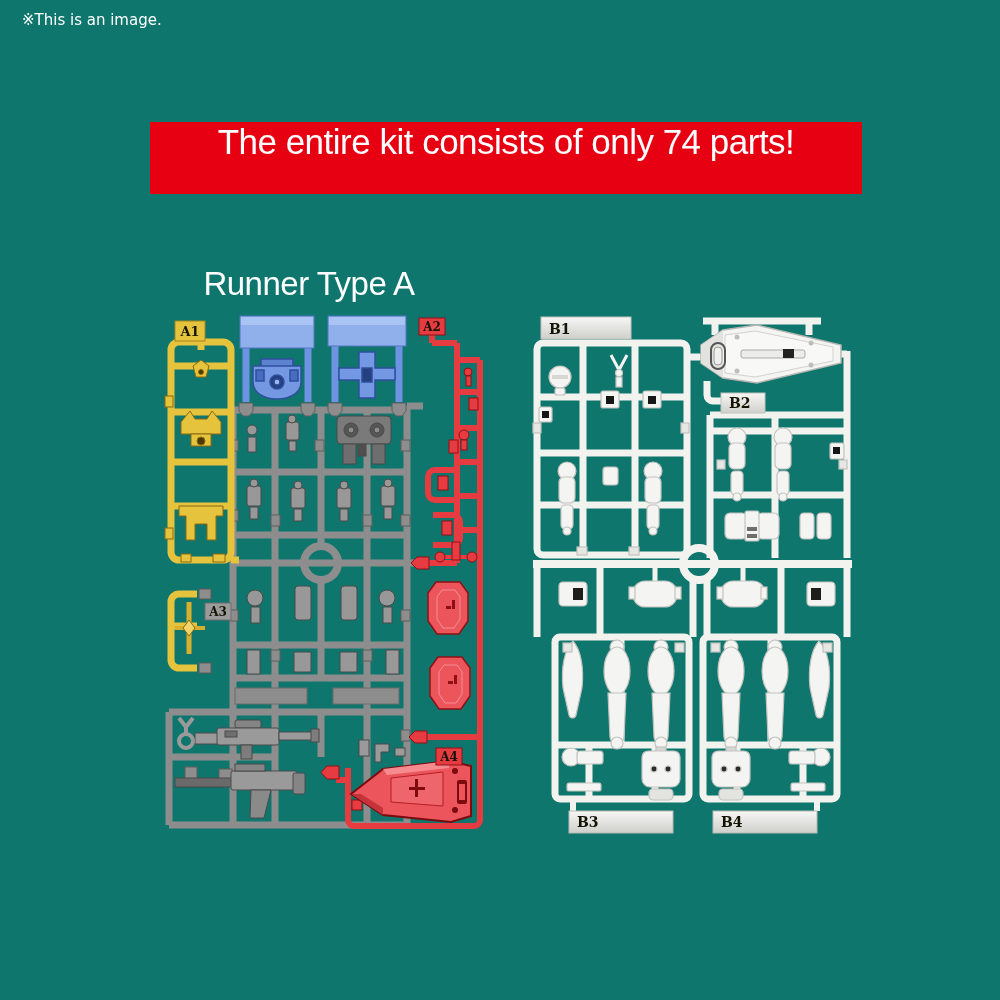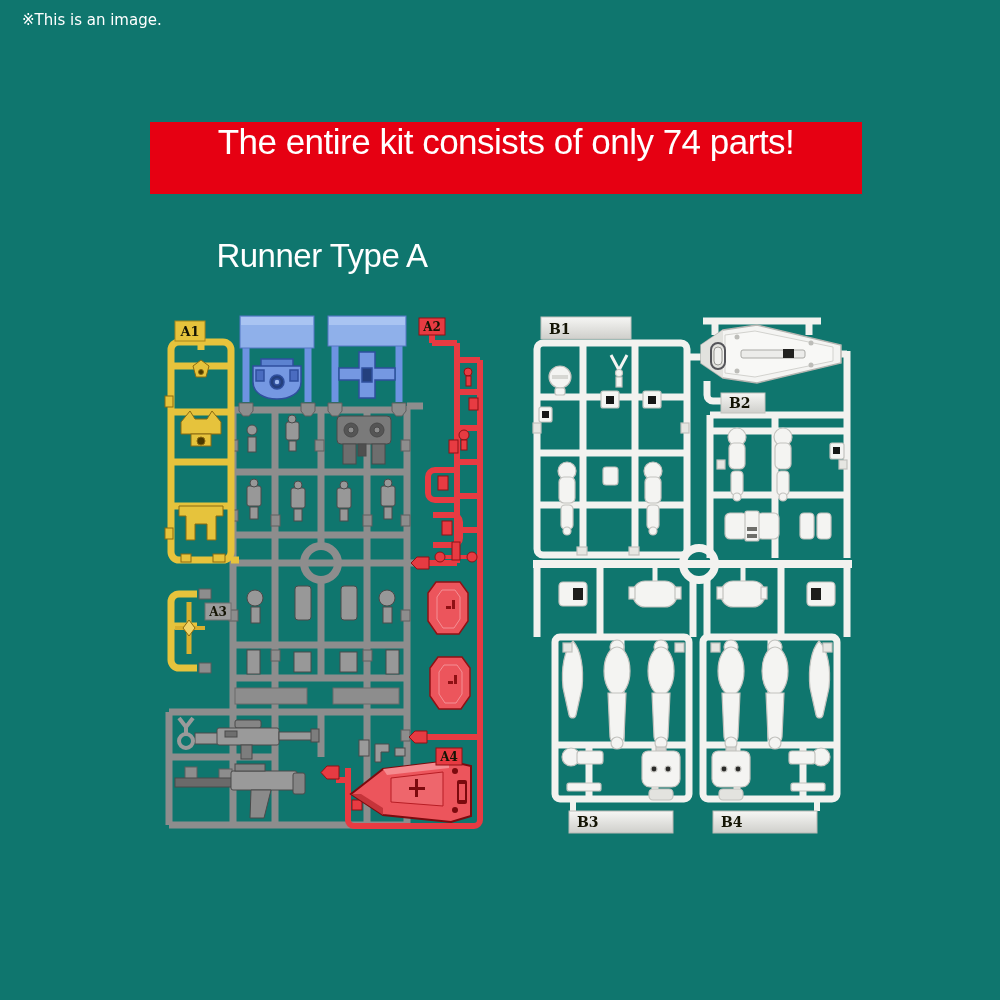--- a/index.html
+++ b/index.html
@@ -5,21 +5,21 @@
   html,body{margin:0;padding:0;background:#000;}
   .stage{position:relative;width:1000px;height:1000px;background:#0f766e;overflow:hidden;
          font-family:"Liberation Sans",sans-serif;}
   .notes{position:absolute;left:22px;top:10px;color:#fff;
          font-family:"DejaVu Sans",sans-serif;font-size:15px;line-height:21px;}
   .banner{position:absolute;left:150px;top:122px;width:712px;height:72px;
           background:#e60012;color:#fff;display:flex;align-items:flex-start;justify-content:center;
           font-size:35px;letter-spacing:-0.5px;white-space:nowrap;}
   .runner-title{position:absolute;top:237px;color:#fff;font-size:33px;text-align:center;
                 letter-spacing:-0.5px;white-space:nowrap;}
-  #title-a{left:155px;width:334px;}
+  #title-a{left:142px;width:334px;margin-top:28px;}
   #title-b{left:520px;width:336px;}
   .copyright{position:absolute;left:20px;top:958px;color:#f2f2f2;
              font-family:"DejaVu Sans",sans-serif;font-size:23px;letter-spacing:1px;}
   svg{position:absolute;}
   .tagtxt{font-family:"DejaVu Serif",serif;font-weight:bold;fill:#141404;}
 </style>
 </head>
 <body>
 
 <div class="stage">

